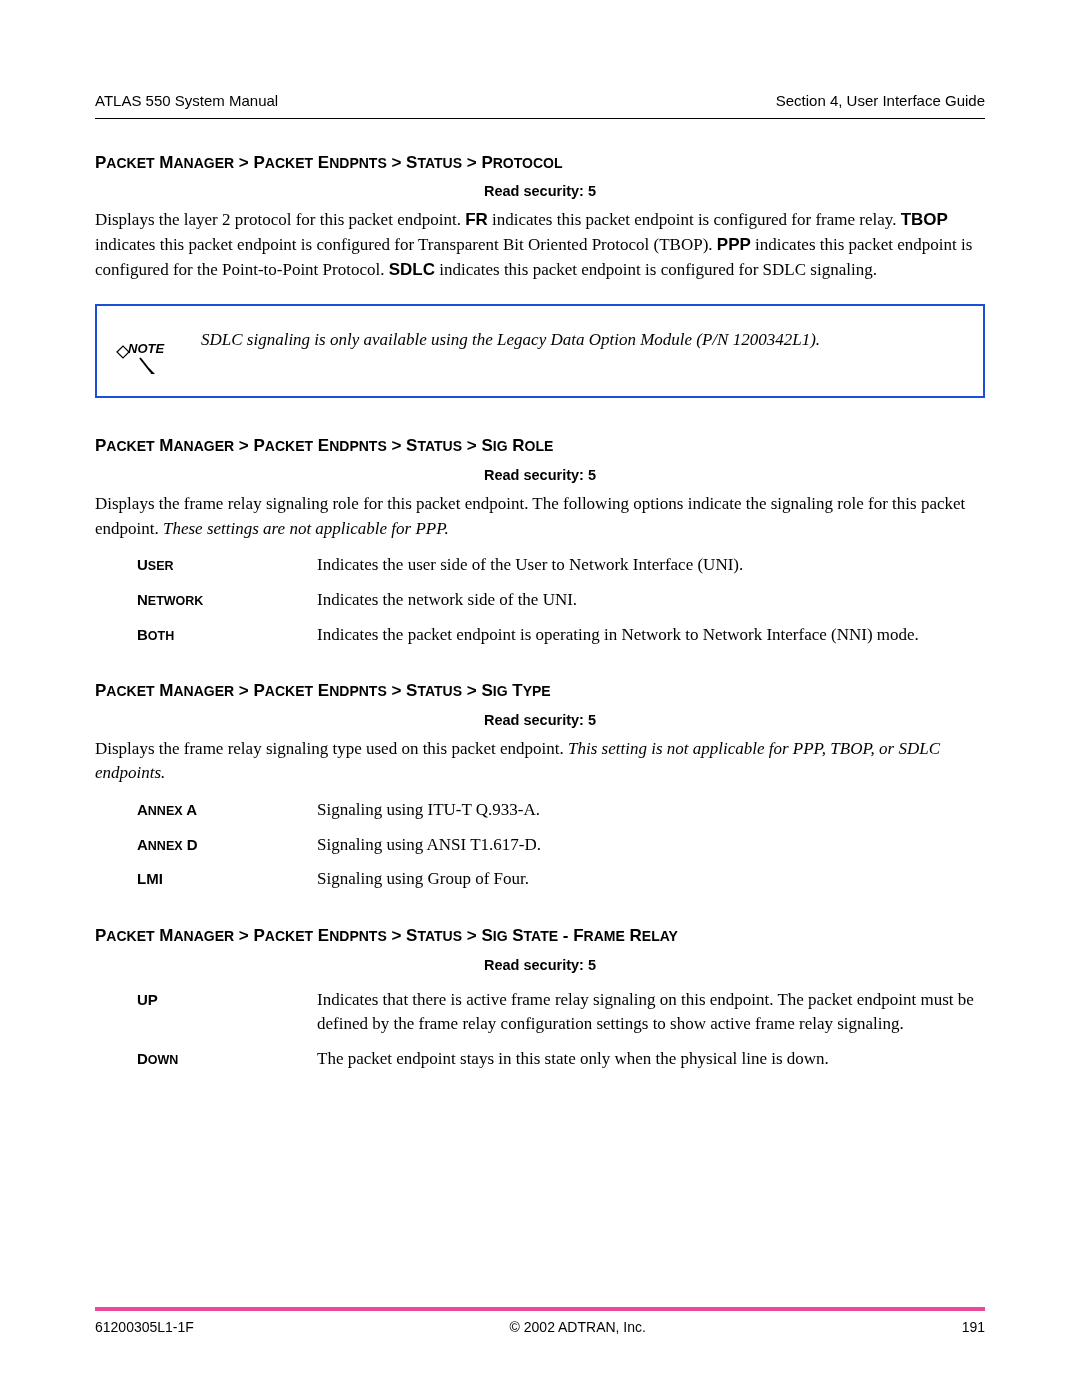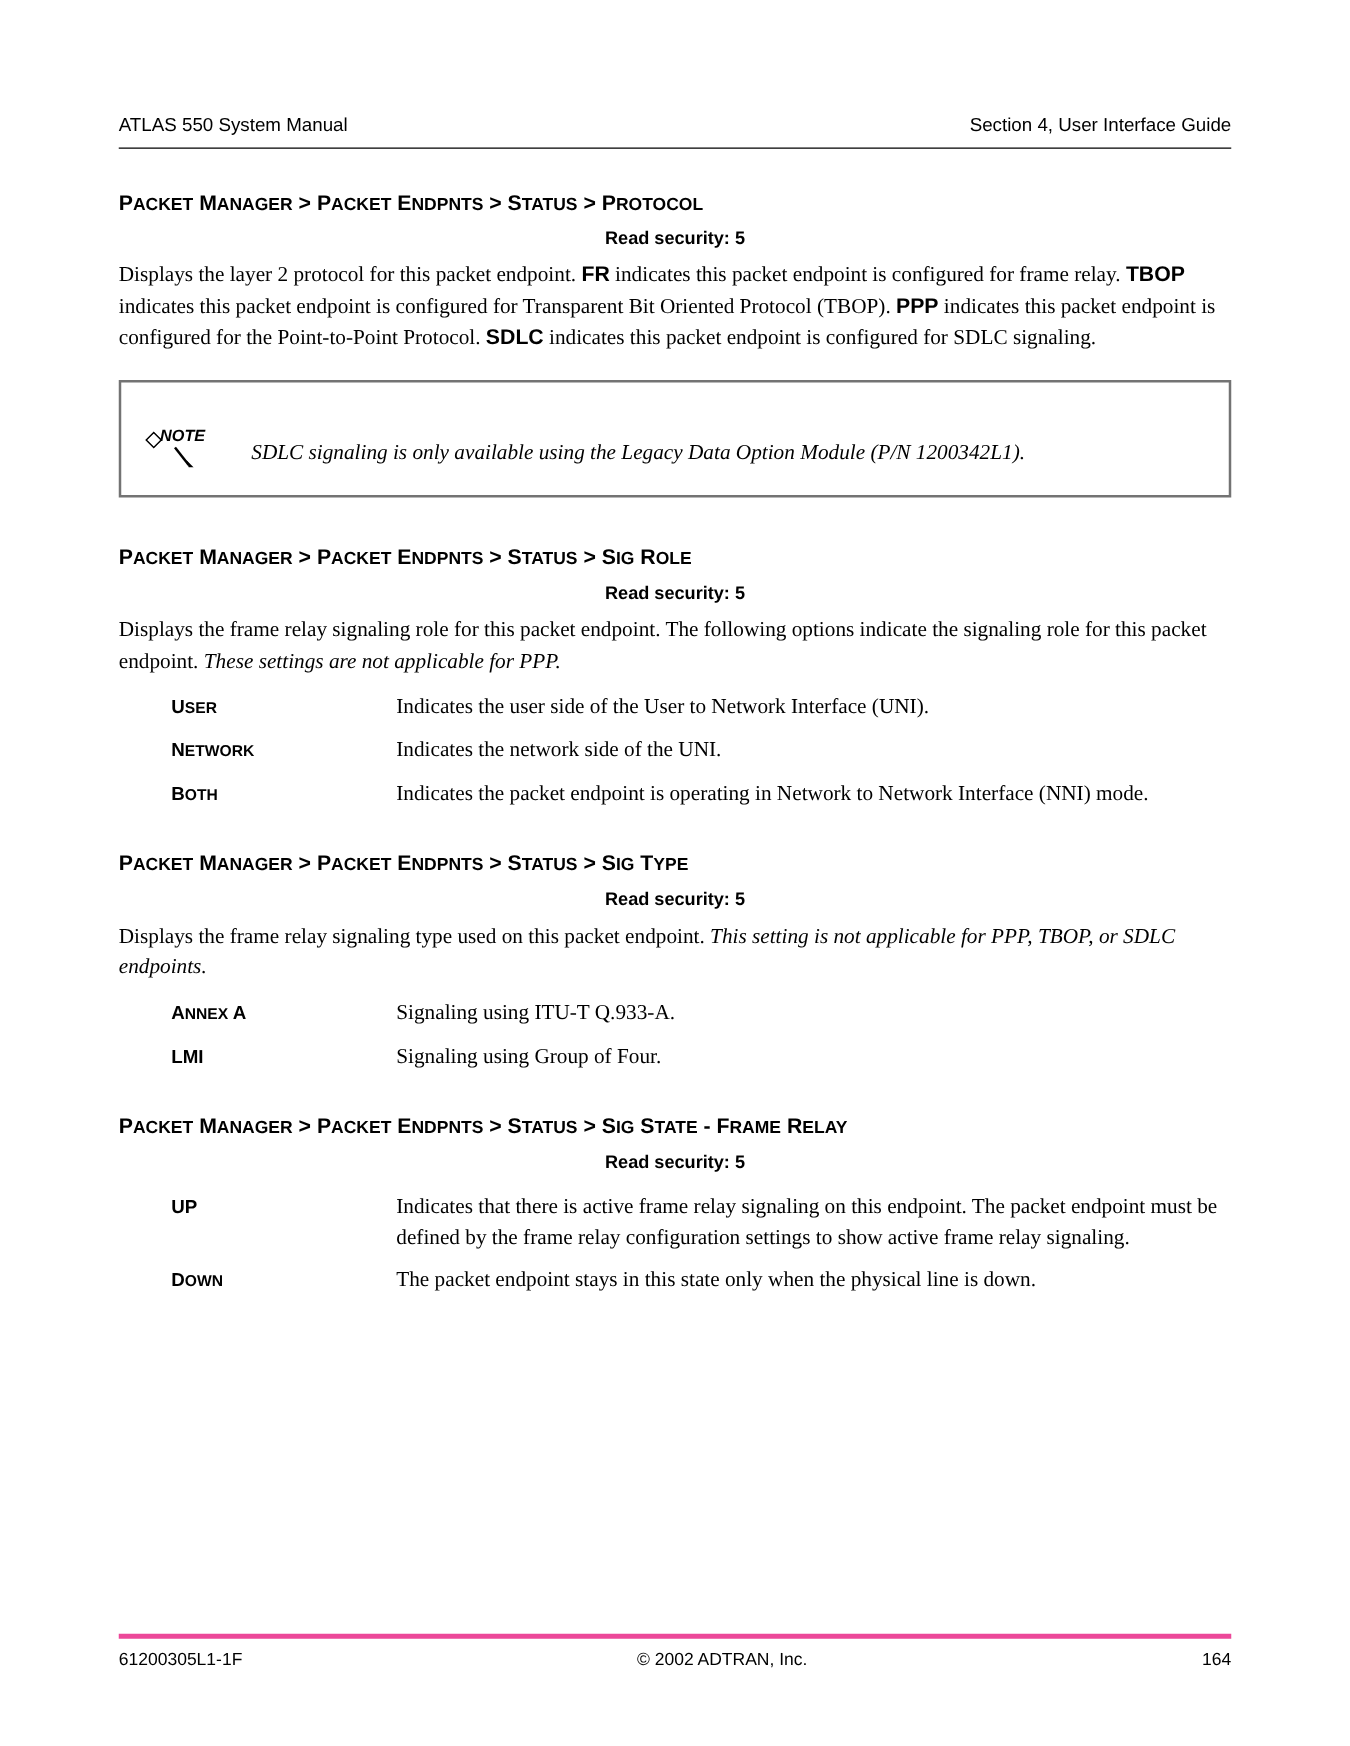--- a/index.html
+++ b/index.html
@@ -40,24 +40,24 @@
     font-size: 14.5px;
     margin-bottom: 6px;
     text-align: center;
   }
   .para {
     margin-bottom: 8px;
   }
   .bold-inline { font-weight: bold; font-family: Arial, Helvetica, sans-serif; }
   .italic { font-style: italic; }
   .note-box {
-    border: 2px solid #737373;
+    border: 2px solid #1d4ed8;
     padding: 22px 26px 22px 18px;
     display: flex;
-    align-items: flex-end;
+    align-items: flex-start;
     gap: 36px;
     margin: 22px 0 36px 0;
   }
   .note-icon {
     flex: 0 0 auto;
     width: 50px;
     height: 46px;
     position: relative;
   }
   .note-text {
@@ -151,20 +151,24 @@
   <div class="read-sec">Read security: 5</div>
   <p class="para">
     <span>Displays the frame relay signaling type used on this packet endpoint. </span><span class="italic">This setting is not applicable for PPP, TBOP, or SDLC endpoints.</span>
   </p>
   <div class="def-list">
       <div class="def-row">
         <div class="def-term"><span class="caps">A</span><span class="sc">NNEX</span><span class="caps"> A</span></div>
         <div class="def-desc">Signaling using ITU-T Q.933-A.</div>
       </div>
       <div class="def-row">
+        <div class="def-term"><span class="caps">A</span><span class="sc">NNEX</span><span class="caps"> D</span></div>
+        <div class="def-desc">Signaling using ANSI T1.617-D.</div>
+      </div>
+      <div class="def-row">
         <div class="def-term"><span class="caps">LMI</span></div>
         <div class="def-desc">Signaling using Group of Four.</div>
       </div>
     </div>
 </div>
 
 <div class="section">
   <div class="section-heading"><span class="caps">P</span><span class="sc">ACKET</span><span class="caps"> M</span><span class="sc">ANAGER</span><span class="caps"> &gt; P</span><span class="sc">ACKET</span><span class="caps"> E</span><span class="sc">NDPNTS</span><span class="caps"> &gt; S</span><span class="sc">TATUS</span><span class="caps"> &gt; S</span><span class="sc">IG</span><span class="caps"> S</span><span class="sc">TATE</span><span class="caps"> - F</span><span class="sc">RAME</span><span class="caps"> R</span><span class="sc">ELAY</span></div>
   <div class="read-sec">Read security: 5</div>
   <div class="def-list">
@@ -175,14 +179,14 @@
       <div class="def-row">
         <div class="def-term"><span class="caps">D</span><span class="sc">OWN</span></div>
         <div class="def-desc">The packet endpoint stays in this state only when the physical line is down.</div>
       </div>
     </div>
 </div>
 
 <div class="footer-row">
   <span>61200305L1-1F</span>
   <span>© 2002 ADTRAN, Inc.</span>
-  <span>164</span>
+  <span>191</span>
 </div>
 
 </body></html>

